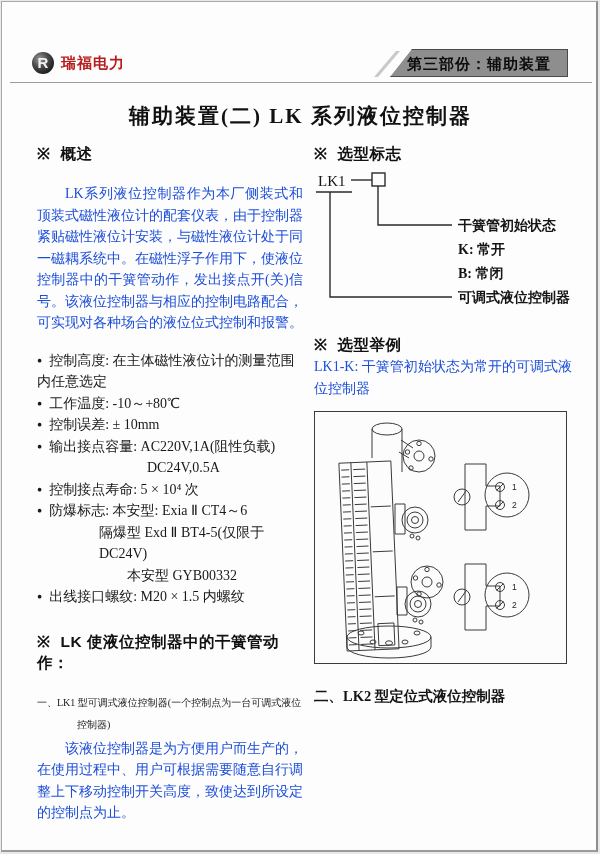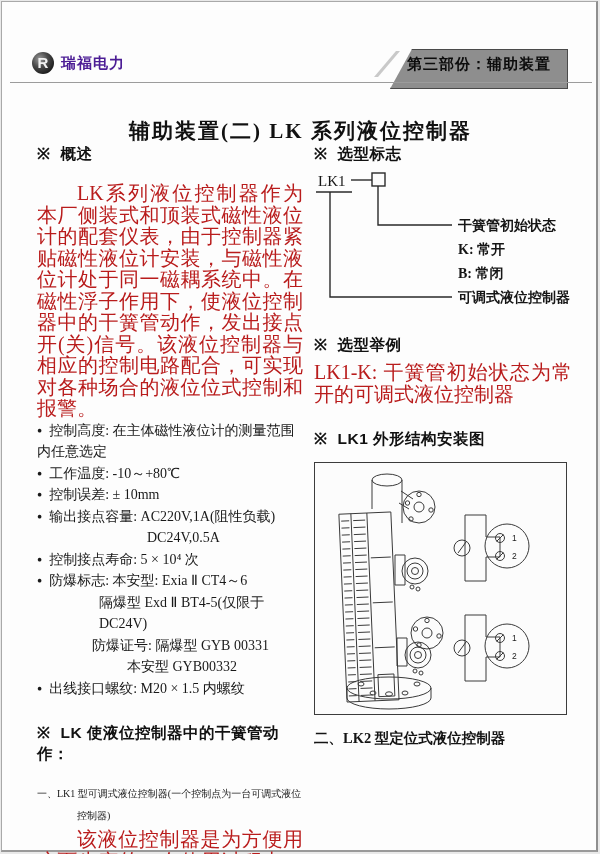--- a/index.html
+++ b/index.html
@@ -12,84 +12,84 @@
   }
 
   
   .hdr-logo { position:absolute; left:30px; top:50px; display:flex; align-items:center; gap:7px; }
   .logo-ball {
     width:22px; height:22px; border-radius:50%;
     background:radial-gradient(circle at 35% 32%, #9a9a9a 0%, #4c4c4c 38%, #111 85%);
     color:#f2f2f2; font-family:"Liberation Sans", sans-serif; font-weight:bold;
     font-size:15px; line-height:22px; text-align:center;
   }
-  .logo-text { font-family:"Liberation Sans", sans-serif; font-weight:bold; font-size:15px; color:#4c1d95; letter-spacing:1px; }
+  .logo-text { font-family:"Liberation Sans", sans-serif; font-weight:bold; font-size:15px; color:#b91c1c; letter-spacing:1px; }
   .hdr-badge {
-    position:absolute; right:28px; top:47px; width:178px; height:40px;
+    position:absolute; right:28px; top:47px; width:178px; height:28px;
     background:#8e8e8e; border:1px solid #4a4a4a;
     clip-path:polygon(22px 0, 100% 0, 100% 100%, 0 100%);
     font-family:"Liberation Sans", sans-serif; font-weight:bold; font-size:15px;
     color:#0c0c0c; text-align:center; line-height:27px; letter-spacing:1px;
   }
   .hdr-badge-slash {
     position:absolute; right:196px; top:49px; width:26px; height:26px;
     background:#c9c9c9; clip-path:polygon(22px 0, 26px 0, 4px 100%, 0 100%);
   }
   .hdr-rule { position:absolute; left:8px; top:80px; width:582px; height:1px; background:#9c9c9c; }
 
   
   .doc-title {
-    position:absolute; left:0; top:115px; width:597px; text-align:center;
+    position:absolute; left:0; top:100px; width:597px; text-align:center;
     font-size:21px; font-weight:bold; letter-spacing:2px; color:#111;
   }
 
   
   .col-left  { position:absolute; left:35px;  top:136px; width:266px; }
   .col-right { position:absolute; left:312px; top:136px; width:258px; }
 
   .sec-head {
     font-family:"Liberation Sans", sans-serif; font-weight:bold; font-size:15.5px;
     color:#111; letter-spacing:0.5px;
   }
   .sec-head .mark { margin-right:10px; }
-  .body-text { font-size:20px; line-height:21.5px; text-align:justify; color:#b91c1c; }
+  .body-text { font-size:14px; line-height:21.5px; text-align:justify; color:#1d4ed8; }
   .indent2 { text-indent:2em; }
 
   
   .ov-head { margin-top:4px; }
   .ov-body { margin-top:18px; }
   .param-head { margin-top:24px; }
-  .param-list { font-size:14px; line-height:21.5px; color:#191919; }
+  .param-list { margin-top:16px; font-size:14px; line-height:21.5px; color:#191919; }
   .p-item { position:relative; }
   .p-item .bullet::before { content:"●"; font-size:8.5px; vertical-align:2px; margin-right:7px; }
   .sub-dc { margin-left:110px; }
   .sub-ga { margin-left:62px; }
   .sub-gb { margin-left:55px; }
   .sub-gc { margin-left:90px; }
 
   .forms-head { margin-top:22px; }
   .forms-item1 { margin-top:18px; font-size:10px; line-height:22px; padding-left:40px; text-indent:-40px; color:#191919; }
   .forms-body { margin-top:2px; }
 
   
   .sel-head { margin-top:4px; }
   .sel-diagram { display:block; margin-top:6px; }
   .sel-diagram text { font-size:14px; font-weight:bold; fill:#161616; font-family:"Liberation Serif", serif; }
   .sel-diagram .model { font-size:15px; font-weight:normal; }
   .sel-diagram line, .sel-diagram rect, .sel-diagram polyline { stroke:#2a2a2a; stroke-width:1.4; fill:none; }
 
   .ex-head { margin-top:26px; }
-  .ex-body { margin-top:6px; }
+  .ex-body { margin-top:0; }
 
   .fig-head { margin-top:22px; }
   .figure-box {
     margin-top:12px; width:253px; height:253px; border:1.5px solid #3c3c3c; background:#fcfcfc;
   }
   .figure-box svg { display:block; }
-  .fig-caption { margin-top:14px; font-size:14.5px; font-weight:bold; color:#141414; }
+  .fig-caption { margin-top:23px; font-size:14.5px; font-weight:bold; color:#141414; }
   .fig-body { margin-top:16px; }
 
   .draw * { vector-effect:non-scaling-stroke; }
   .draw path, .draw circle, .draw ellipse, .draw line, .draw rect, .draw polygon {
     stroke:#3a3a3a; stroke-width:1; fill:none;
   }
   .draw text { font-size:8.5px; fill:#222; stroke:none; font-family:"Liberation Sans", sans-serif; }
 </style>
 </head>
 <body>
@@ -117,21 +117,20 @@
     <div class="param-list">
       <div class="p-item"><span class="bullet"></span><span>控制高度:  在主体磁性液位计的测量范围内任意选定</span></div>
       <div class="p-item"><span class="bullet"></span><span>工作温度:  -10～+80℃</span></div>
       <div class="p-item"><span class="bullet"></span><span>控制误差:  ± 10mm</span></div>
       <div class="p-item"><span class="bullet"></span><span>输出接点容量:  AC220V,1A(阻性负载)</span>
         <div class="sub-dc">DC24V,0.5A</div>
       </div>
       <div class="p-item"><span class="bullet"></span><span>控制接点寿命:  5 × 10⁴ 次</span></div>
       <div class="p-item"><span class="bullet"></span><span>防爆标志:  本安型:  Exia Ⅱ CT4～6</span>
         <div class="sub-ga">隔爆型 Exd Ⅱ BT4-5(仅限于DC24V)</div>
-        <div class="sub-gb">防爆证号:  隔爆型  GYB 00331</div>
         <div class="sub-gc">本安型  GYB00332</div>
       </div>
       <div class="p-item"><span class="bullet"></span><span>出线接口螺纹:  M20 × 1.5 内螺纹</span></div>
     </div>
 
     <div class="sec-head forms-head">
       <span class="mark">※</span><span>LK 使液位控制器中的干簧管动作：</span>
     </div>
     <div class="forms-item1">一、LK1 型可调式液位控制器(一个控制点为一台可调式液位控制器)</div>
     <div class="body-text indent2 forms-body">该液位控制器是为方便用户而生产的，在使用过程中、用户可根据需要随意自行调整上下移动控制开关高度，致使达到所设定的控制点为止。</div>
@@ -154,23 +153,20 @@
       <text x="144" y="83">K:  常开</text>
       <text x="144" y="107">B:  常闭</text>
       <text x="144" y="131">可调式液位控制器</text>
     </svg>
 
     <div class="sec-head ex-head">
       <span class="mark">※</span><span>选型举例</span>
     </div>
     <div class="body-text ex-body">LK1-K:  干簧管初始状态为常开的可调式液位控制器</div>
 
-    <div class="sec-head fig-head">
-      <span class="mark">※</span><span>LK1 外形结构安装图</span>
-    </div>
 
     <div class="figure-box">
       <svg class="draw" width="250" height="250" viewBox="0 0 250 250">
 
         <g>
           <ellipse cx="72" cy="17" rx="15" ry="6"></ellipse>
           <line x1="57" y1="17" x2="57" y2="46"></line>
           <line x1="87" y1="17" x2="87" y2="60"></line>
         </g>
 

